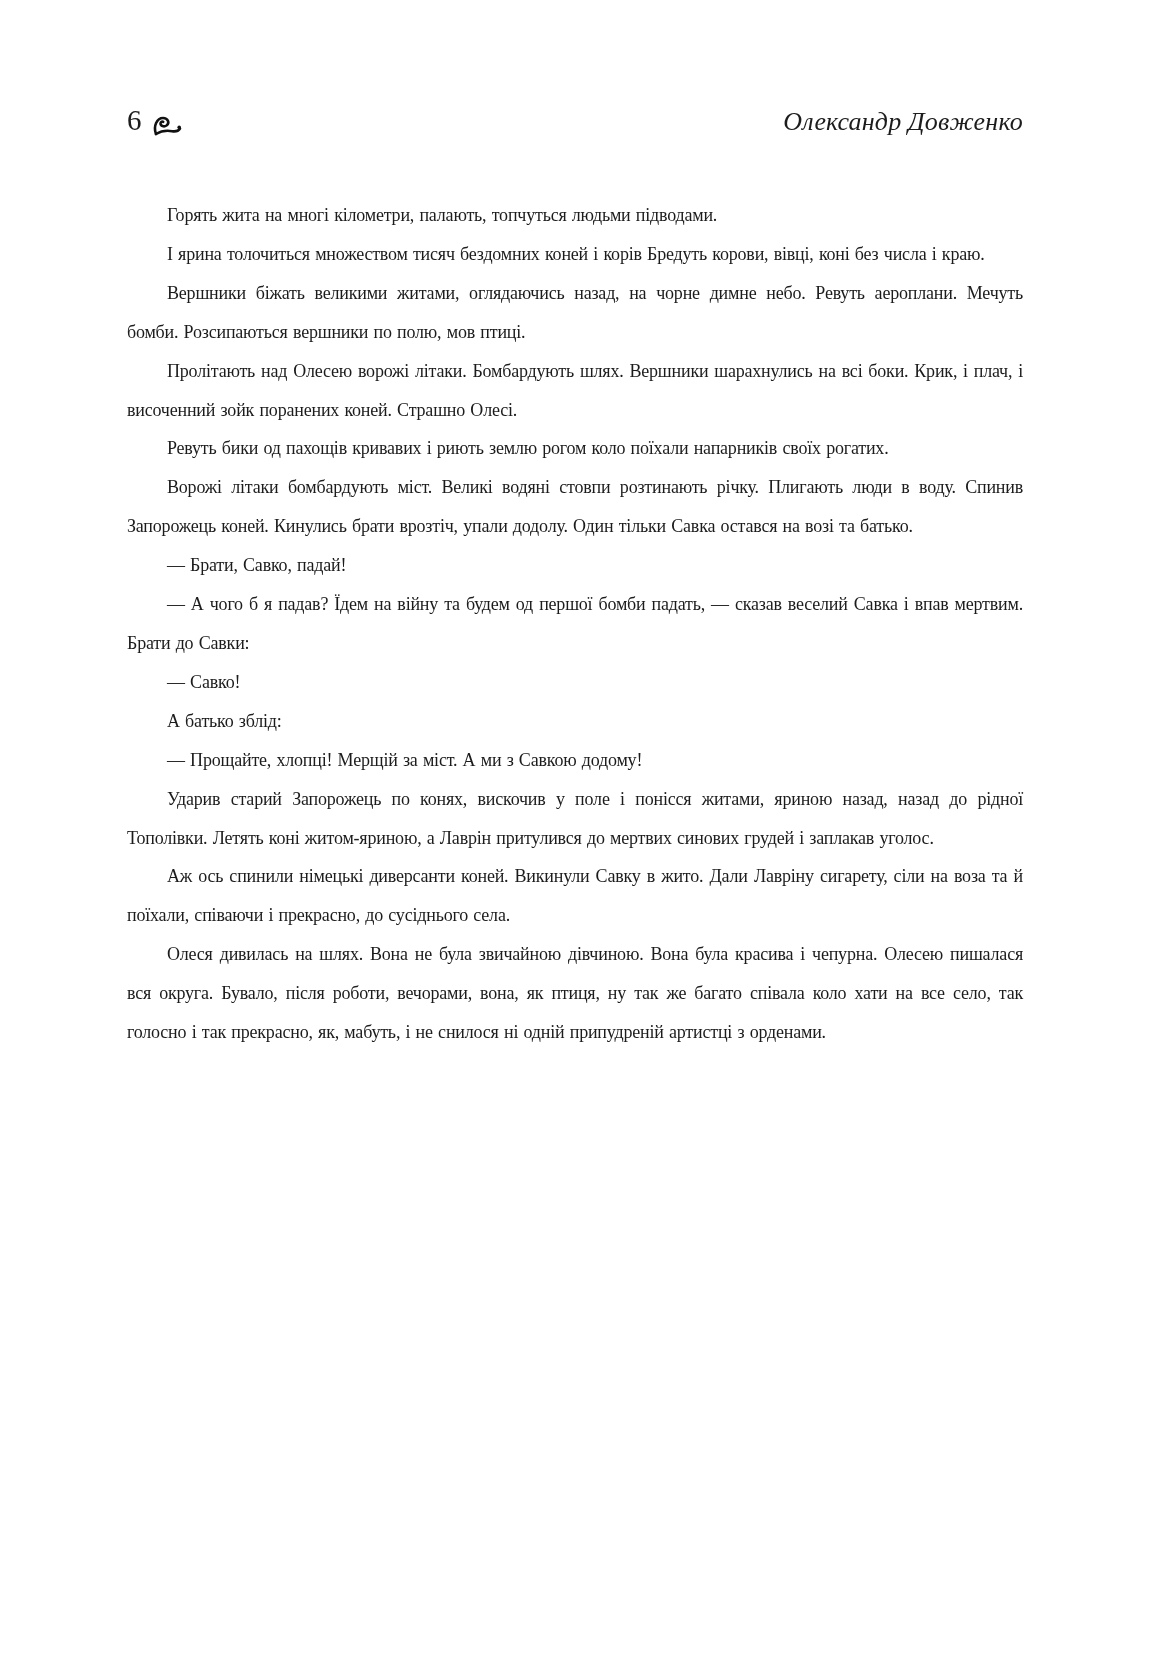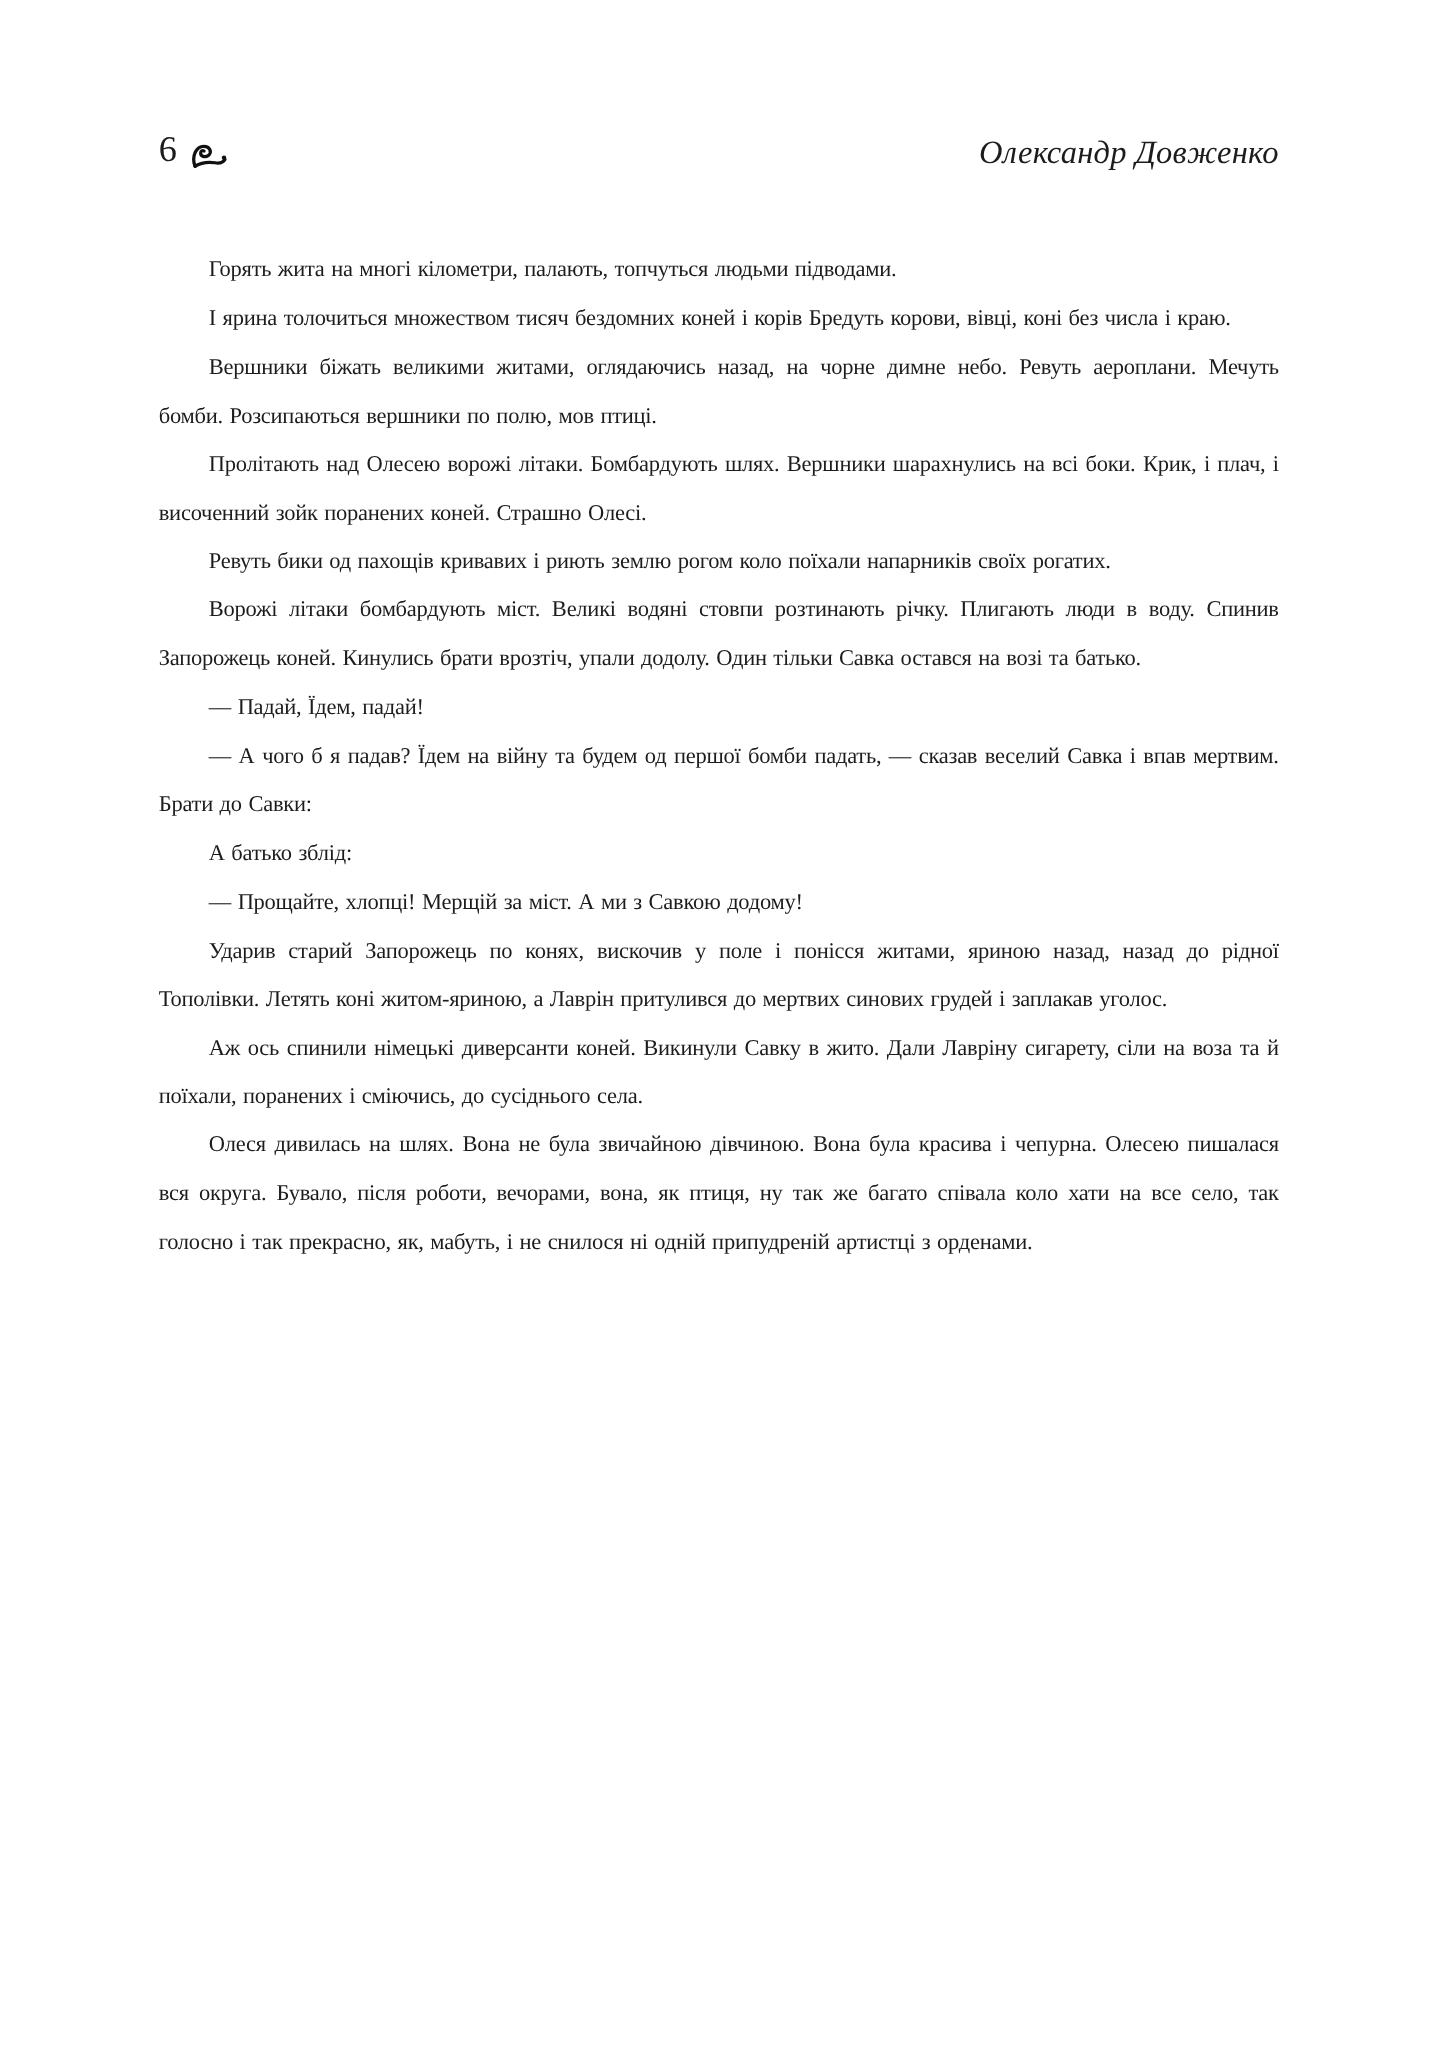--- a/index.html
+++ b/index.html
@@ -96,22 +96,23 @@
     <div class="running-title">Олександр Довженко</div>
   </div>
 
   <div class="body-text">
       <p>Горять жита на многі кілометри, палають, топчуться людьми підводами.</p>
       <p>І ярина толочиться множеством тисяч бездомних коней і корів Бредуть корови, вівці, коні без числа і краю.</p>
       <p>Вершники біжать великими житами, оглядаючись назад, на чорне димне небо. Ревуть аероплани. Мечуть бомби. Розсипаються вершники по полю, мов птиці.</p>
       <p>Пролітають над Олесею ворожі літаки. Бомбардують шлях. Вершники шарахнулись на всі боки. Крик, і плач, і височенний зойк поранених коней. Страшно Олесі.</p>
       <p>Ревуть бики од пахощів кривавих і риють землю рогом коло поїхали напарників своїх рогатих.</p>
       <p>Ворожі літаки бомбардують міст. Великі водяні стовпи розтинають річку. Плигають люди в воду. Спинив Запорожець коней. Кинулись брати врозтіч, упали додолу. Один тільки Савка остався на возі та батько.</p>
-      <p>— Падай, Їдем, падай!</p>
+      <p>— Брати, Савко, падай!</p>
       <p>— А чого б я падав? Їдем на війну та будем од першої бомби падать, — сказав веселий Савка і впав мертвим. Брати до Савки:</p>
+      <p>— Савко!</p>
       <p>А батько зблід:</p>
       <p>— Прощайте, хлопці! Мерщій за міст. А ми з Савкою додому!</p>
       <p>Ударив старий Запорожець по конях, вискочив у поле і понісся житами, яриною назад, назад до рідної Тополівки. Летять коні житом-яриною, а Лаврін притулився до мертвих синових грудей і заплакав уголос.</p>
-      <p>Аж ось спинили німецькі диверсанти коней. Викинули Савку в жито. Дали Лавріну сигарету, сіли на воза та й поїхали, поранених і сміючись, до сусіднього села.</p>
+      <p>Аж ось спинили німецькі диверсанти коней. Викинули Савку в жито. Дали Лавріну сигарету, сіли на воза та й поїхали, співаючи і прекрасно, до сусіднього села.</p>
       <p>Олеся дивилась на шлях. Вона не була звичайною дівчиною. Вона була красива і чепурна. Олесею пишалася вся округа. Бувало, після роботи, вечорами, вона, як птиця, ну так же багато співала коло хати на все село, так голосно і так прекрасно, як, мабуть, і не снилося ні одній припудреній артистці з орденами.</p>
     </div>
 
 </div>
 
 </body></html>

